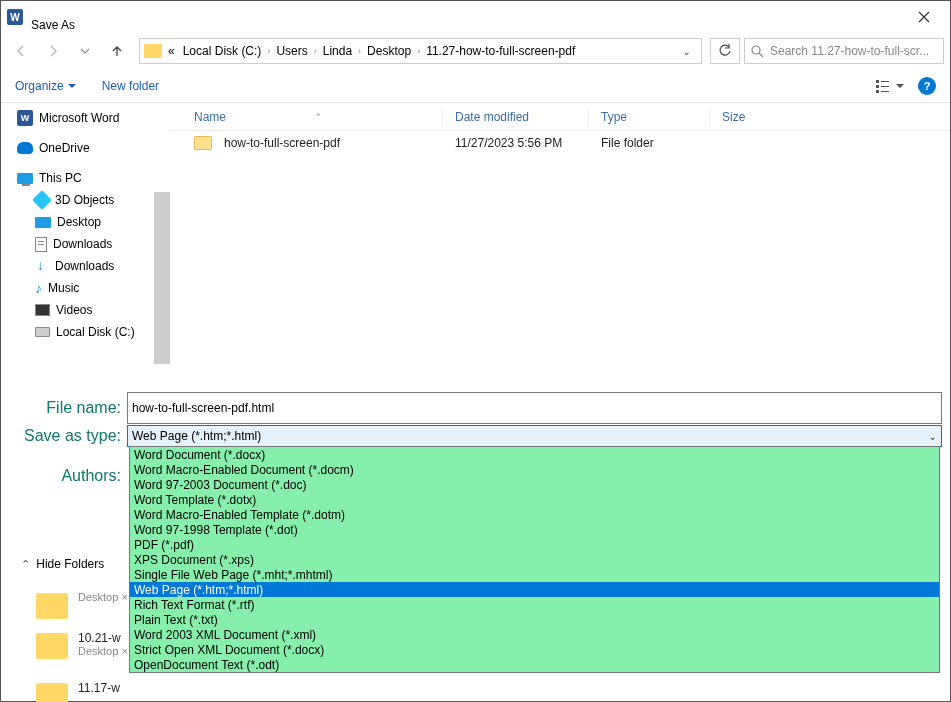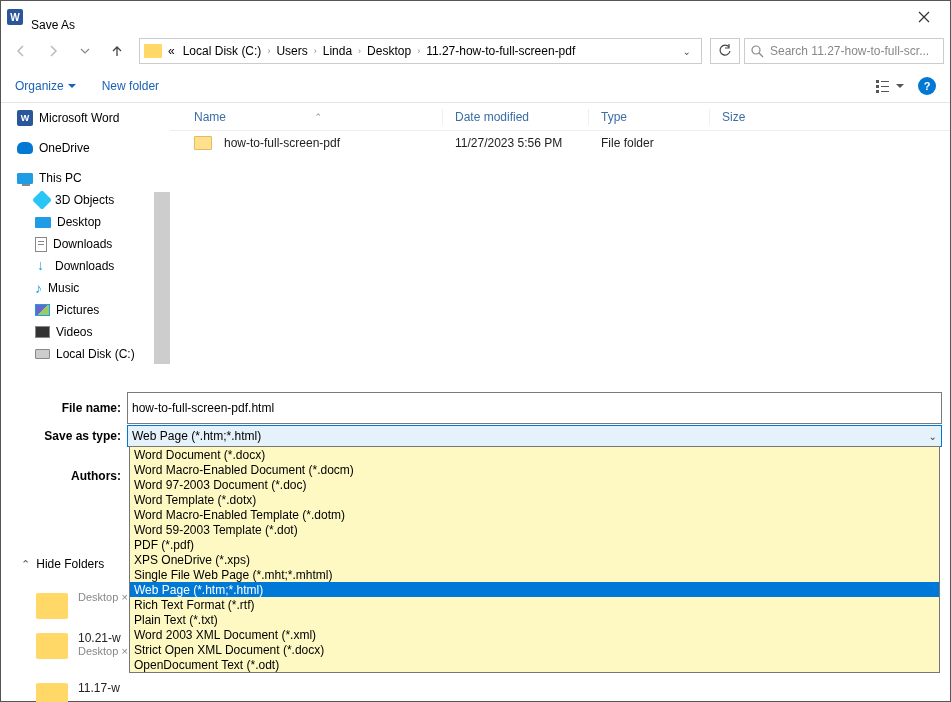--- a/index.html
+++ b/index.html
@@ -38,29 +38,29 @@
   .col-date { width: 145px; }
   .col-type { width: 120px; }
   .col-size { width: 80px; }
   .list-row { display: flex; height: 24px; align-items: center; }
   .list-row .col { padding-left: 12px; color: #222; }
   .folder-icon { width: 18px; height: 14px; background: #ffe08f; border: 1px solid #e6b95a; border-radius: 1px; display:inline-block; margin-right:6px; vertical-align:middle;}
   .sort-caret { font-size:9px; color:#888; margin-left:auto; padding-right:120px;}
   .divider-v { width:1px; background:#eee; height:16px;}
   .bottom { padding: 10px 8px 0 8px; position: relative; }
   .field-row { display: flex; align-items: center; height: 24px; margin-bottom: 4px; }
-  .field-label { width: 118px; text-align: right; padding-right: 6px; font-size: 12px; color: #000000; font-weight: bold; }
+  .field-label { width: 118px; text-align: right; padding-right: 6px; font-size: 16px; color: #0f766e; }
   .field-input { flex: 1; height: 32px; border: 1px solid #7a7a7a; padding: 0 4px; font-size: 12px; background:#fff;}
   .field-select { flex: 1; height: 22px; border: 1px solid #0078d4; background: #e5f1fb; padding: 0 4px; font-size: 12px; display:flex; align-items:center; justify-content:space-between;}
   .field-select .chev { font-size: 10px; color:#444;}
   .authors-row { display:flex; align-items:center; padding-left: 0px; height:28px; margin-top:8px;}
   .authors-row .field-label { width: 118px; margin-top: 12px;}
   .hide-row { display:flex; align-items:center; height:40px; padding: 0 6px 0 12px;}
   .hide-row .chev-up { color:#555; font-size:11px; margin-right:6px;}
-  .dropdown { position: absolute; left: 128px; right: 10px; top: 445px; border: 1px solid #767676; background: #fef9c3; z-index: 50; }
+  .dropdown { position: absolute; left: 128px; right: 10px; top: 445px; border: 1px solid #767676; background: #86efac; z-index: 50; }
   .dropdown .opt { height: 15px; padding: 0 4px; font-size: 12px; display:flex; align-items:center; white-space:nowrap;}
   .dropdown .opt.selected { background: #0078d7; color: #fff; }
   .desktop-item { position:absolute; display:flex; gap:10px; align-items:flex-start;}
   .bigfolder { width:32px; height:26px; background:#ffd868; border-radius:2px; margin-top:2px;}
   .desktop-item .txt .ln1 { font-size:12px; color:#222;}
   .desktop-item .txt .ln2 { font-size:11px; color:#888;}
   
   .ic-word { width:16px; height:16px; background:#2b579a; color:#fff; font-size:9px; font-weight:bold; display:flex; align-items:center; justify-content:center; border-radius:2px;}
   .ic-cloud { width:16px; height:12px; background:#0078d4; border-radius:6px 6px 4px 4px; position:relative;}
   .ic-pc { width:16px; height:11px; background:#1e9de6; border:1px solid #1e9de6; border-radius:1px; position:relative;}
@@ -202,24 +202,20 @@
           </div>
           <div class="tree-item indent">
             <div class="ic-dl"></div>
             <span>Downloads</span>
           </div>
           <div class="tree-item indent">
             <div class="ic-music">♪</div>
             <span>Music</span>
           </div>
           <div class="tree-item indent">
-            <div class="ic-pic"></div>
-            <span>Pictures</span>
-          </div>
-          <div class="tree-item indent">
             <div class="ic-vid"></div>
             <span>Videos</span>
           </div>
           <div class="tree-item indent">
             <div class="ic-disk"></div>
             <span>Local Disk (C:)</span>
           </div>
         </div>
       <div class="tree-sbar"></div>
     </div>
@@ -274,23 +270,23 @@
       <span>Hide Folders</span>
     </div>
   </div>
 
   <div class="dropdown" id="dd-host">
       <div class="opt">Word Document (*.docx)</div>
       <div class="opt">Word Macro-Enabled Document (*.docm)</div>
       <div class="opt">Word 97-2003 Document (*.doc)</div>
       <div class="opt">Word Template (*.dotx)</div>
       <div class="opt">Word Macro-Enabled Template (*.dotm)</div>
-      <div class="opt">Word 59-2003 Template (*.dot)</div>
+      <div class="opt">Word 97-1998 Template (*.dot)</div>
       <div class="opt">PDF (*.pdf)</div>
-      <div class="opt">XPS OneDrive (*.xps)</div>
+      <div class="opt">XPS Document (*.xps)</div>
       <div class="opt">Single File Web Page (*.mht;*.mhtml)</div>
       <div class="opt selected">Web Page (*.htm;*.html)</div>
       <div class="opt">Rich Text Format (*.rtf)</div>
       <div class="opt">Plain Text (*.txt)</div>
       <div class="opt">Word 2003 XML Document (*.xml)</div>
       <div class="opt">Strict Open XML Document (*.docx)</div>
       <div class="opt">OpenDocument Text (*.odt)</div>
     </div>
 
   <div class="desktop-item" style="left:35px; top:590px;">

